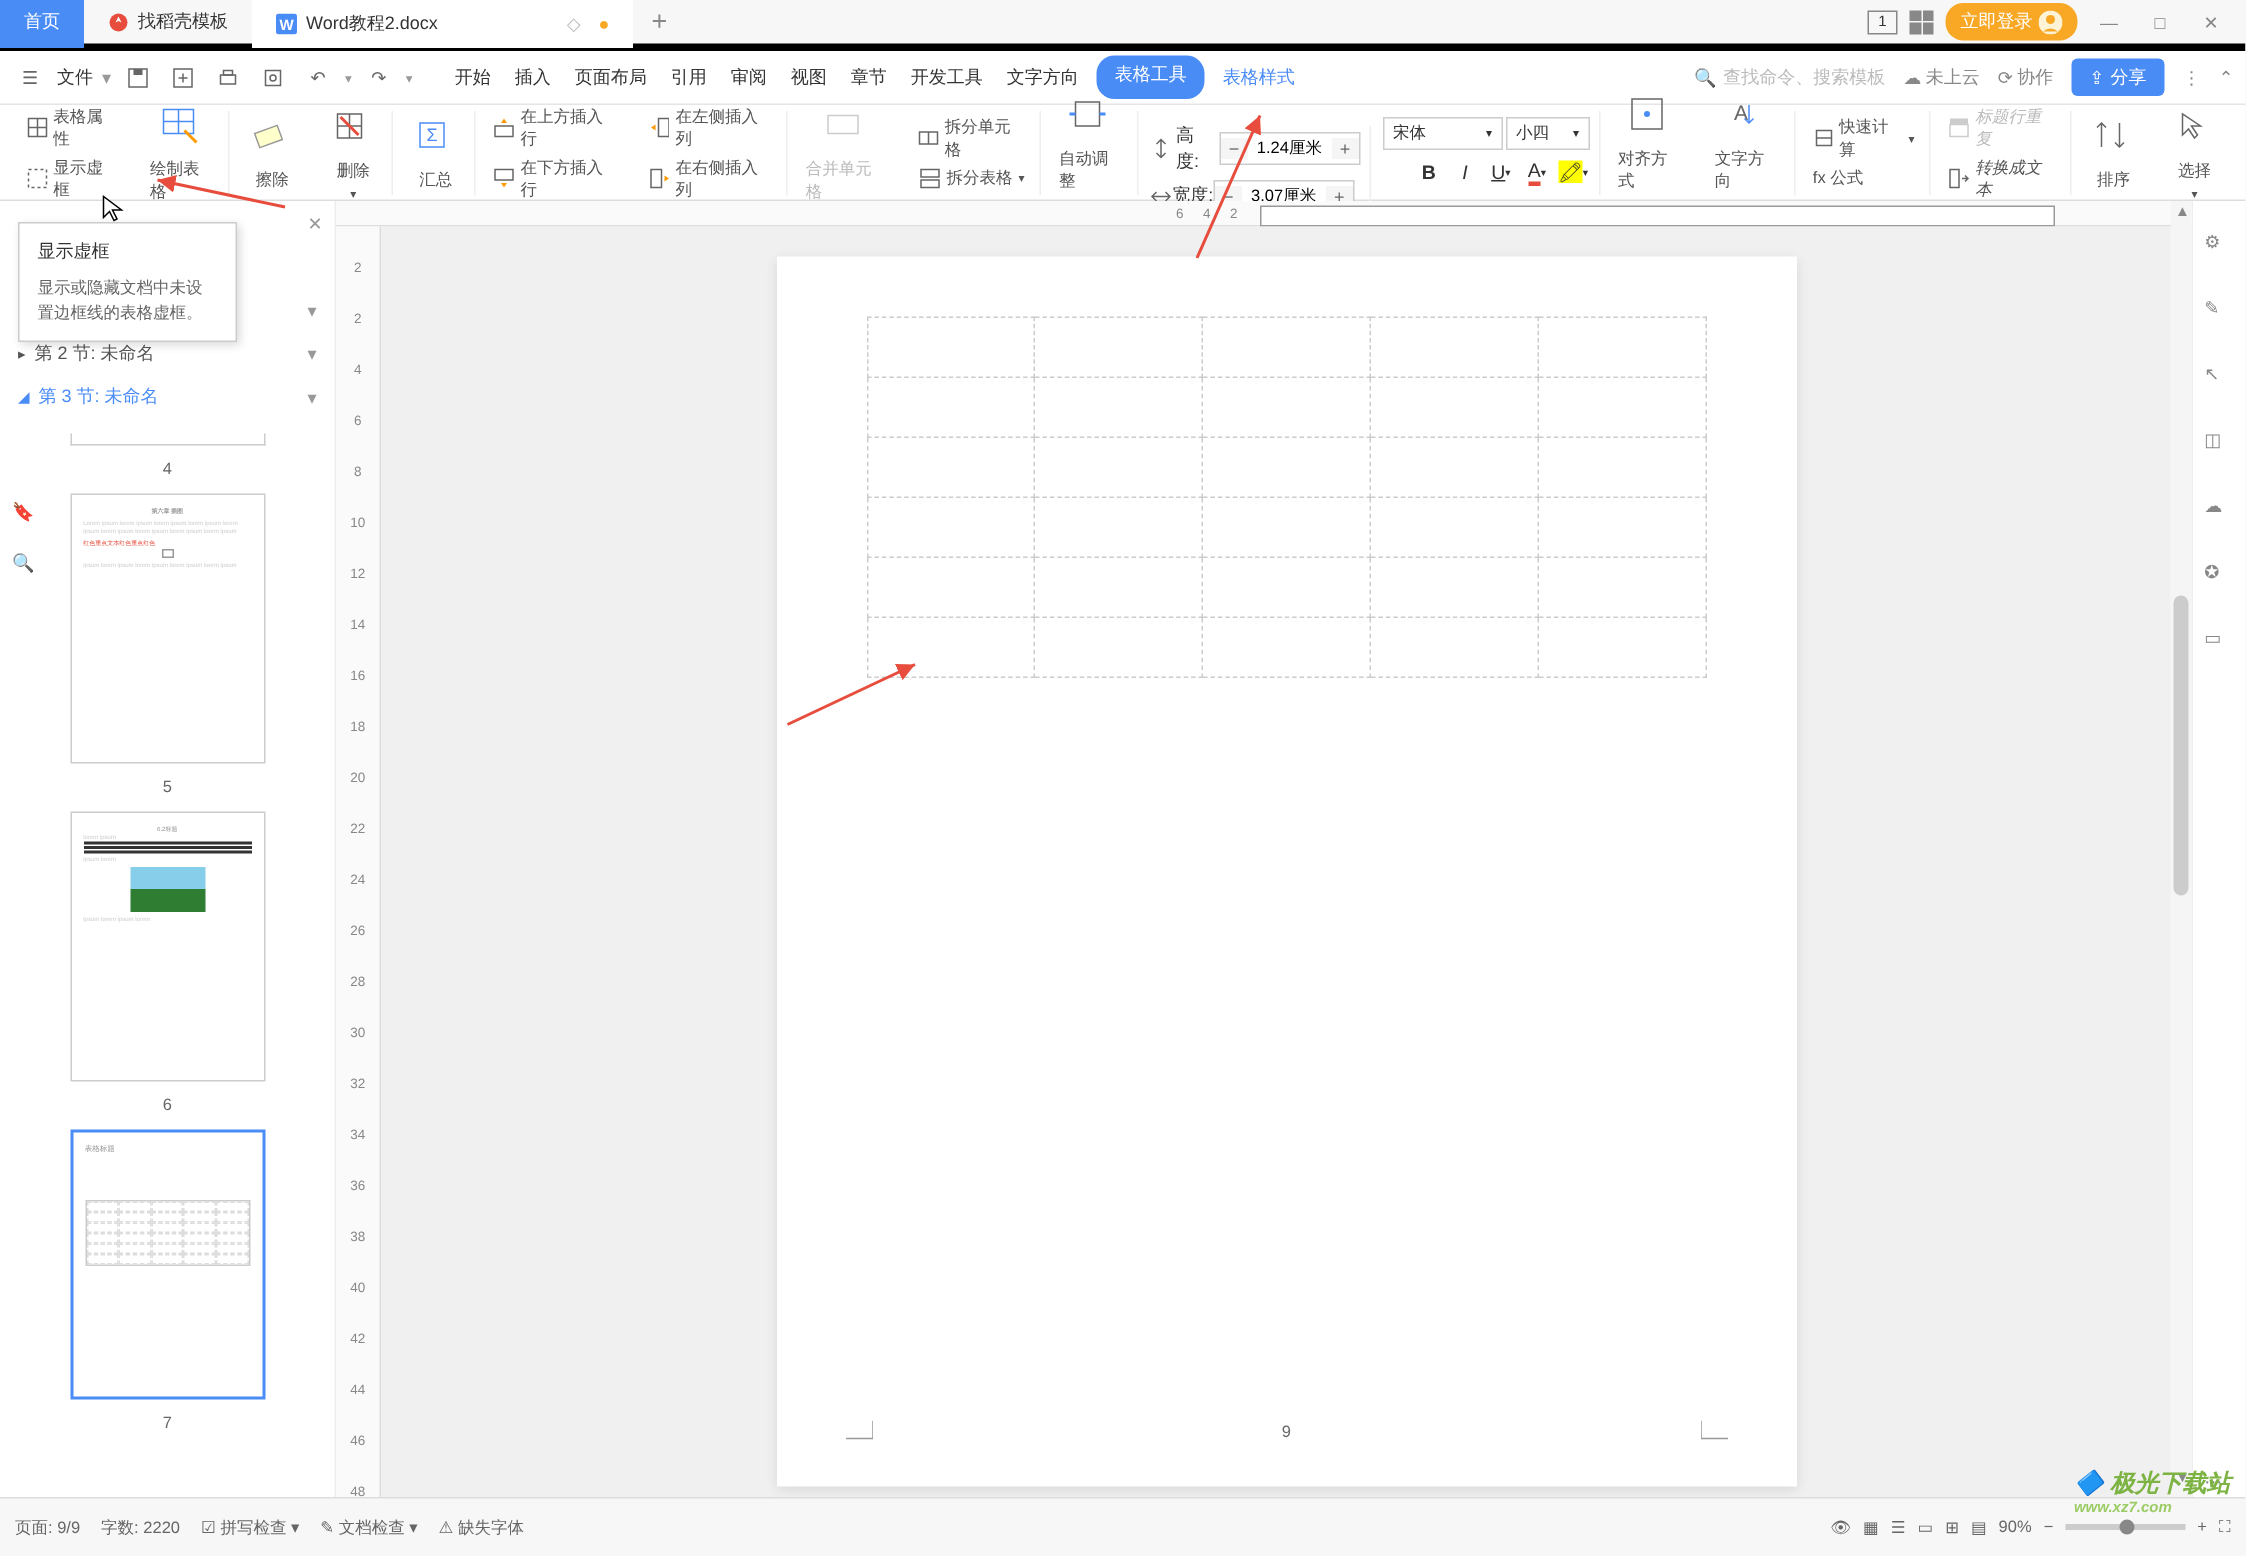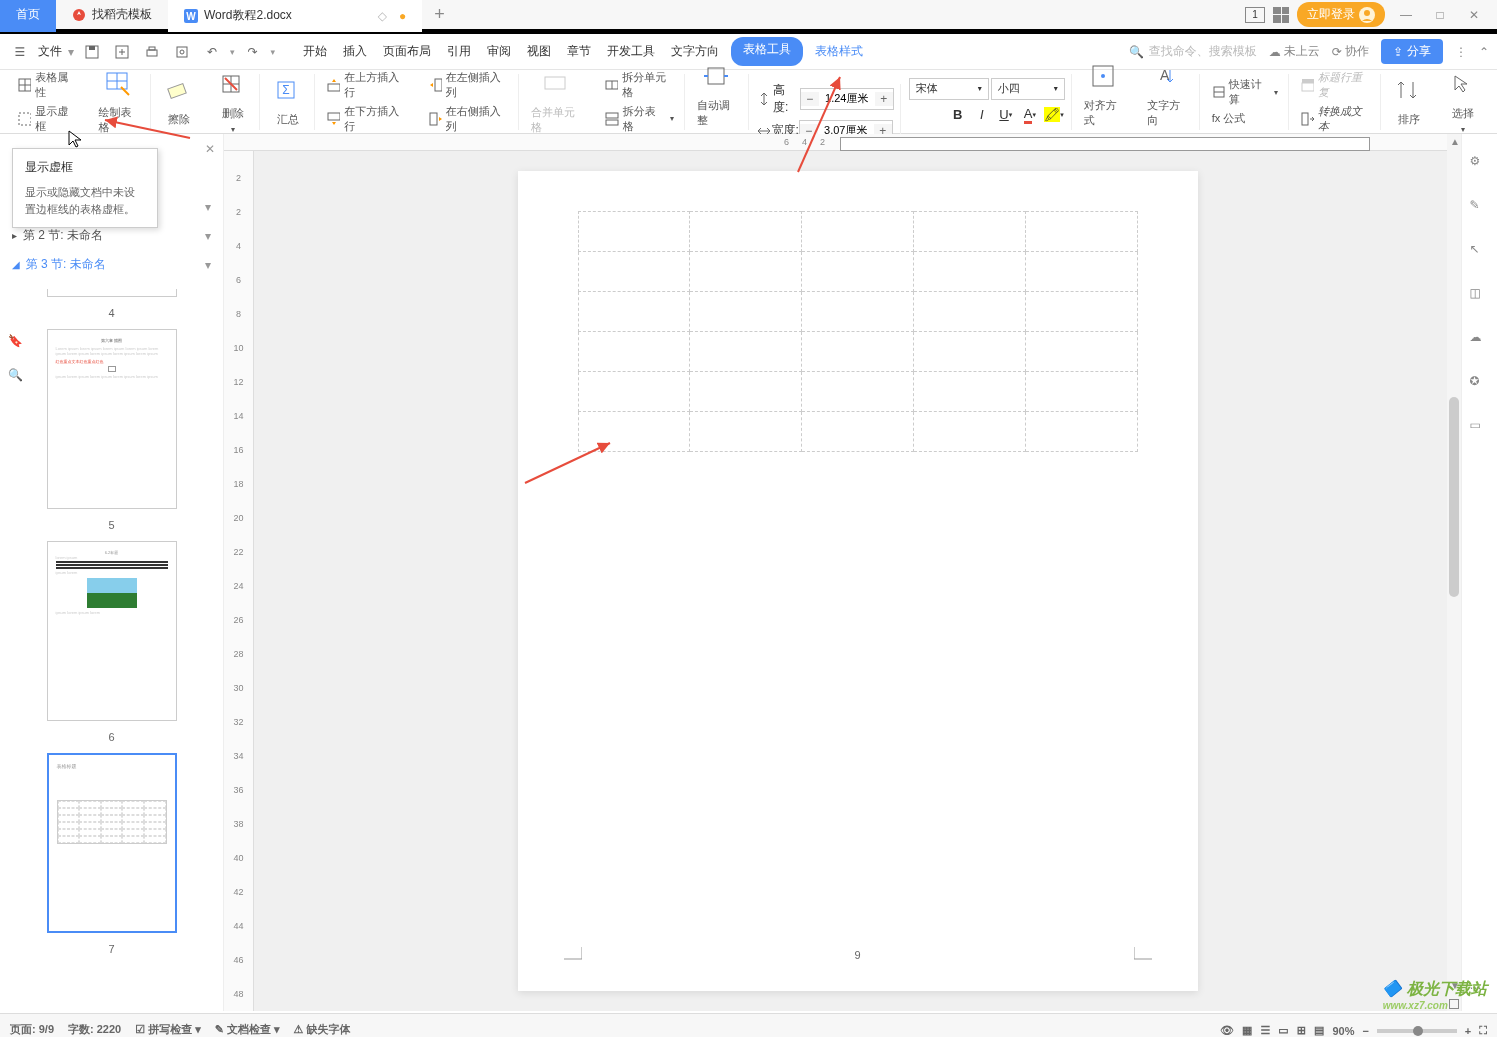--- a/index.html
+++ b/index.html
@@ -78,21 +78,21 @@
 .tooltip-title { font-size: 12px; margin-bottom: 8px; color: #333; }
 .tooltip-body { font-size: 11px; color: #666; line-height: 1.5; }
 
 
 .arrow-red { position: absolute; pointer-events: none; z-index: 50; }
 
 
 .cursor-arrow { position: absolute; top: 130px; left: 68px; z-index: 101; }
 
 
-.status-bar { position: absolute; bottom: 0; left: 0; right: 0; height: 24px; background: #f7f7f7; border-top: 1px solid #ddd; display: flex; align-items: flex-end; padding: 0 10px; font-size: 11px; color: #666; gap: 14px; font-weight: bold; }
+.status-bar { position: absolute; bottom: 0; left: 0; right: 0; height: 39px; background: #f7f7f7; border-top: 1px solid #ddd; display: flex; align-items: center; padding: 0 10px; font-size: 11px; color: #666; gap: 14px; }
 .status-right { margin-left: auto; display: flex; align-items: center; gap: 8px; }
 .zoom-slider { width: 80px; height: 4px; background: #ccc; position: relative; }
 .zoom-slider::after { content: ''; position: absolute; left: 45%; top: -3px; width: 10px; height: 10px; background: #888; border-radius: 50%; }
 .watermark { position: absolute; bottom: 26px; right: 10px; color: #7cb342; font-size: 16px; font-style: italic; font-weight: bold; z-index: 200; }
 .watermark small { font-size: 10px; color: #9ccc65; display: block; }
 
 .scrollbar-v { position: absolute; right: 36px; top: 134px; bottom: 26px; width: 14px; background: #f5f5f5; }
 .scrollbar-v .thumb-sb { position: absolute; top: 30%; width: 10px; left: 2px; height: 200px; background: #ccc; border-radius: 5px; }
 .scrollbar-v .arrow-up, .scrollbar-v .arrow-dn { position: absolute; left: 3px; font-size: 10px; color: #888; }
 .scrollbar-v .arrow-up { top: 2px; }
@@ -359,21 +359,21 @@
           <span class="sp-btn">+</span>
         </div>
     </div>
   </div>
   <div class="ribbon-group" style="align-items:flex-end;gap:4px;">
     <div class="ribbon-row">
       <div class="font-select" style="width:80px;">
           <span>宋体</span>
           <span style="margin-left:auto;font-size:8px;">▾</span>
         </div>
-      <div class="font-select" style="width:74px;">
+      <div class="font-select" style="width:56px;">
           <span>小四</span>
           <span style="margin-left:auto;font-size:8px;">▾</span>
         </div>
     </div>
     <div class="ribbon-row">
       <div class="fmt-btn">
           <b>B</b>
         </div>
       <div class="fmt-btn">
           <i>I</i>

